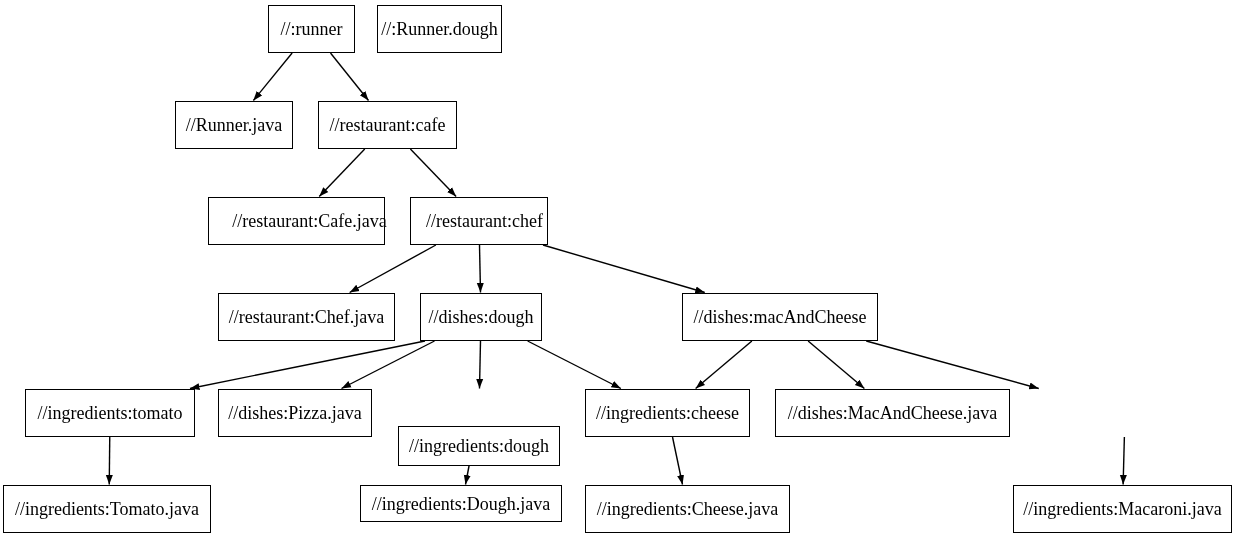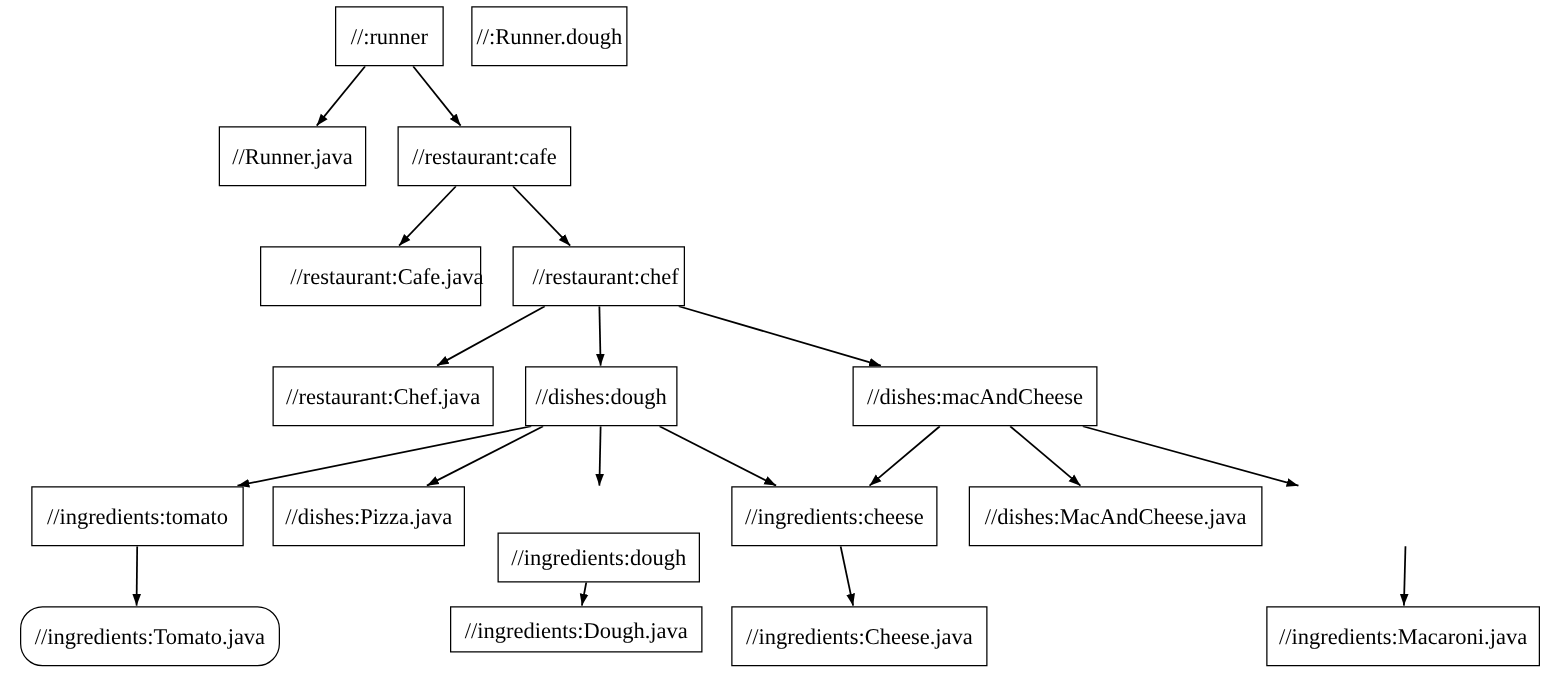--- a/index.html
+++ b/index.html
@@ -96,21 +96,21 @@
     </div>
     <div class="node" style="left: 398px; top: 408px; width: 162px; height: 40px; margin-top: 18px;">
       <span>//ingredients:dough</span>
     </div>
     <div class="node" style="left: 585px; top: 389px; width: 165px; height: 48px;">
       <span>//ingredients:cheese</span>
     </div>
     <div class="node" style="left: 775px; top: 389px; width: 235px; height: 48px;">
       <span>//dishes:MacAndCheese.java</span>
     </div>
-    <div class="node" style="left: 16px; top: 485px; width: 208px; height: 48px; border-radius: 18px;">
+    <div class="node" style="left: 3px; top: 485px; width: 208px; height: 48px;">
       <span>//ingredients:Tomato.java</span>
     </div>
     <div class="node" style="left: 360px; top: 485px; width: 202px; height: 37px;">
       <span>//ingredients:Dough.java</span>
     </div>
     <div class="node" style="left: 585px; top: 485px; width: 205px; height: 48px;">
       <span>//ingredients:Cheese.java</span>
     </div>
     <div class="node" style="left: 1013px; top: 485px; width: 219px; height: 48px;">
       <span>//ingredients:Macaroni.java</span>

